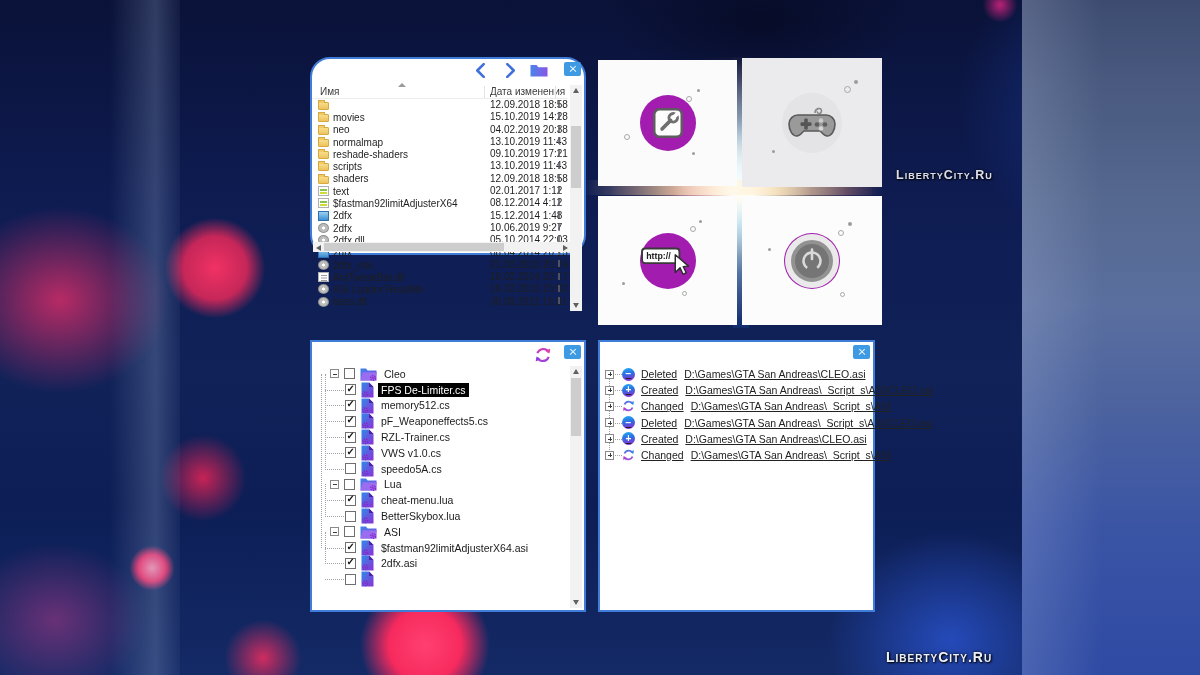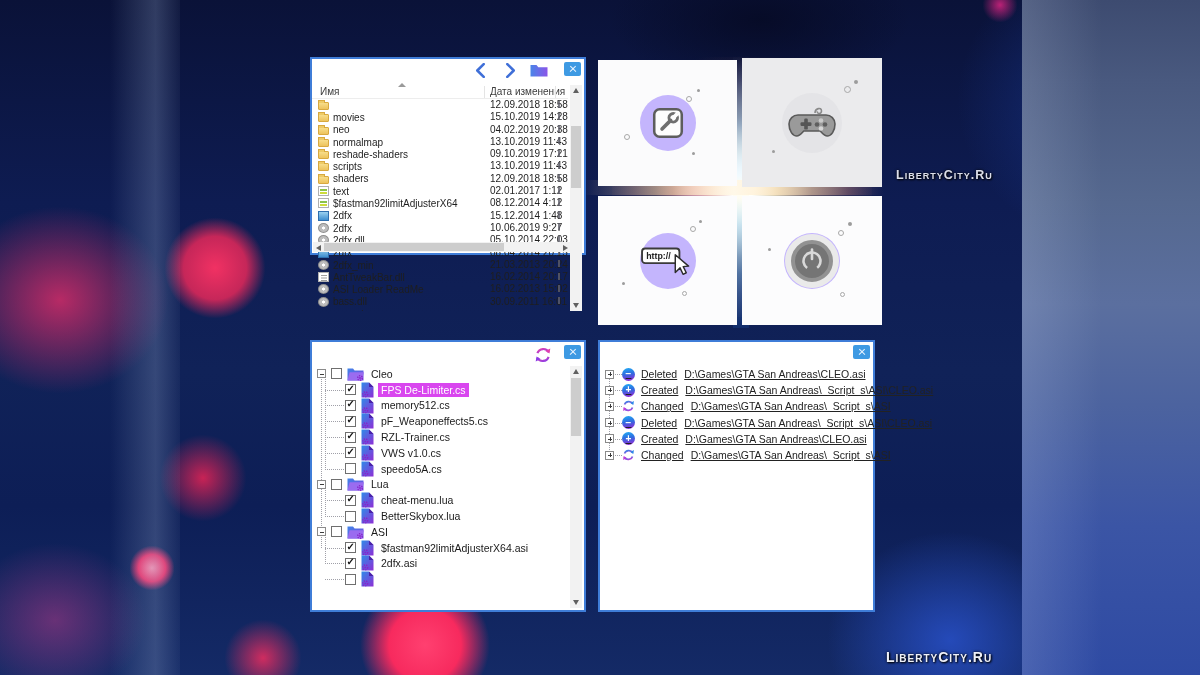--- a/index.html
+++ b/index.html
@@ -42,21 +42,21 @@
   .wm-top{left:896px;top:168px;font-size:12.5px;opacity:.92;z-index:2;}
 
   
   .win{position:absolute;background:#fff;border:2px solid #3f7dd8;z-index:5;}
   .closebtn{position:absolute;top:3px;right:3px;width:17px;height:14px;background:#3e9ae3;border-radius:2px;cursor:pointer;}
   .closebtn::before,.closebtn::after{content:"";position:absolute;left:50%;top:50%;width:8px;height:1.4px;background:#eaf4ff;}
   .closebtn::before{transform:translate(-50%,-50%) rotate(45deg);}
   .closebtn::after{transform:translate(-50%,-50%) rotate(-45deg);}
 
   
-  #explorer{left:310px;top:57px;width:276px;height:198px;}
+  #explorer{left:310px;top:57px;width:276px;height:198px;border-radius:20px;}
   .tb-ico{position:absolute;top:4px;display:flex;}
   #explorer .back{left:163px;} #explorer .fwd{left:193px;} #explorer .tbfolder{left:218px;top:5px;}
   .cols{position:absolute;left:0;top:26px;width:256px;height:14px;font-size:10px;color:#3c3c3c;border-bottom:1px solid #ededed;}
   .col-name{position:absolute;left:8px;top:1px;}
   .col-date{position:absolute;left:178px;top:1px;}
   .sort-caret{position:absolute;left:86px;top:-2px;width:0;height:0;border-left:4px solid transparent;border-right:4px solid transparent;border-bottom:4px solid #9a9a9a;}
   .colsep{position:absolute;top:1px;width:1px;height:12px;background:#e4e4e4;}
   .sep1{left:172px;} .sep2{left:243px;}
   .filelist{position:absolute;left:0;top:40px;width:256px;height:212px;overflow:hidden;}
   .frow{position:relative;height:12.3px;font-size:10px;color:#1e1e1e;}
@@ -83,40 +83,40 @@
   .hscroll .sthumb-h{position:absolute;top:1px;bottom:1px;left:11px;width:180px;background:#cdcdcd;}
   .a-left{left:3px;top:2.5px;border-top:3.5px solid transparent;border-bottom:3.5px solid transparent;border-right:5px solid #606060;}
   .a-right{right:3px;top:2.5px;border-top:3.5px solid transparent;border-bottom:3.5px solid transparent;border-left:5px solid #606060;}
 
   
   .tile{position:absolute;z-index:5;display:flex;align-items:center;justify-content:center;}
   #tileA{left:598px;top:60px;width:139px;height:126px;background:#fbfbfc;}
   #tileB{left:742px;top:58px;width:140px;height:129px;background:#ebebed;}
   #tileC{left:598px;top:196px;width:139px;height:129px;background:#fcfcfd;}
   #tileD{left:742px;top:196px;width:140px;height:129px;background:#fcfcfd;}
-  .tcirc{width:56px;height:56px;border-radius:50%;background:#c4b5fd;display:flex;align-items:center;justify-content:center;}
+  .tcirc{width:56px;height:56px;border-radius:50%;background:#a21caf;display:flex;align-items:center;justify-content:center;}
   #tileB .tcirc{background:#e4e4e7;width:60px;height:60px;}
   .dot{position:absolute;border-radius:50%;}
   .dsolid{background:#9c9c9c;} .dring{border:1.5px solid #a8a8a8;background:transparent;}
 
   
   #treewin{left:310px;top:340px;width:276px;height:272px;}
   #treewin .refresh{position:absolute;top:4px;right:32px;}
   .treelist{position:absolute;left:0;top:24px;width:258px;height:244px;overflow:hidden;font-size:10.5px;color:#1a1a1a;}
   .treelist::before{content:"";position:absolute;left:9px;top:8px;height:174px;border-left:1px dotted #a0a0a8;}
-  .grow{position:relative;height:15.8px;display:flex;align-items:center;padding-left:5px;z-index:1;}
+  .grow{position:relative;height:15.8px;display:flex;align-items:center;padding-left:18px;z-index:1;}
   .exp{position:relative;width:9px;height:9px;border:1px solid #8a8a8a;background:#fff;flex:none;}
   .exp::before{content:"";position:absolute;left:1.5px;right:1.5px;top:50%;border-top:1px solid #3c3c3c;}
   .exp.plus::after{content:"";position:absolute;top:1.5px;bottom:1.5px;left:50%;border-left:1px solid #3c3c3c;}
   .check{position:relative;width:11px;height:11px;border:1px solid #6f6f6f;background:#fff;flex:none;}
   .check.checked::after{content:"\2713";position:absolute;left:0.5px;top:-2.5px;font-size:10px;font-weight:bold;color:#111;}
   .grow .check{margin-left:5px;}
   .gicon{margin-left:5px;display:flex;flex:none;}
   .tlabel{margin-left:4px;white-space:nowrap;padding:1px 3px;}
-  .tlabel.selected{background:#d946ef;color:#fff;}
+  .tlabel.selected{background:#000000;color:#fff;}
   .kids{position:relative;}
   .kids::before{content:"";position:absolute;left:13px;top:-8px;bottom:7px;border-left:1px dotted #a0a0a8;}
   .trow{position:relative;height:15.8px;display:flex;align-items:center;padding-left:33px;}
   .trow::before{content:"";position:absolute;left:13px;top:50%;width:19px;border-top:1px dotted #a0a0a8;}
   .ticon{margin-left:5px;display:flex;flex:none;}
   #treewin .vscroll{top:24px;height:242px;}
   #treewin .sthumb{top:12px;height:58px;}
 
   
   #logwin{left:598px;top:340px;width:277px;height:272px;}

